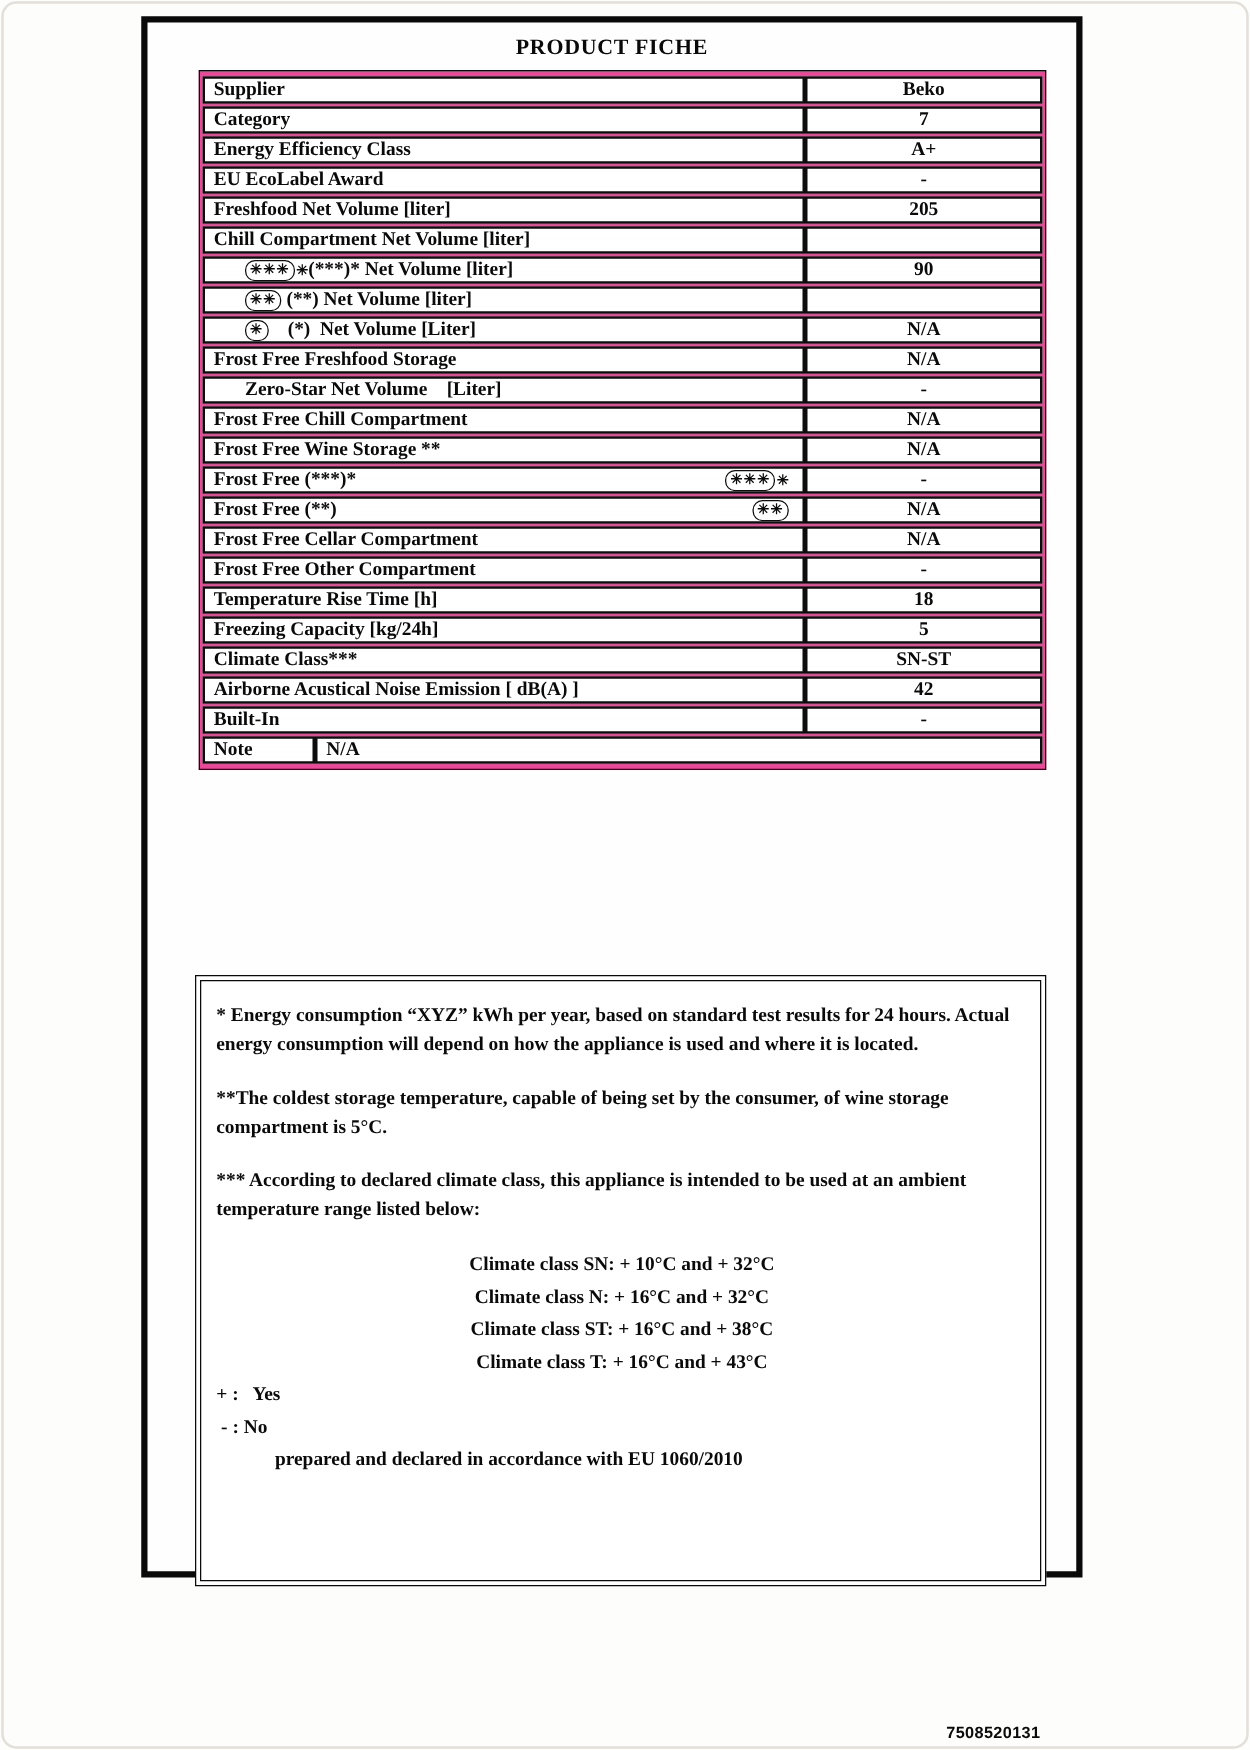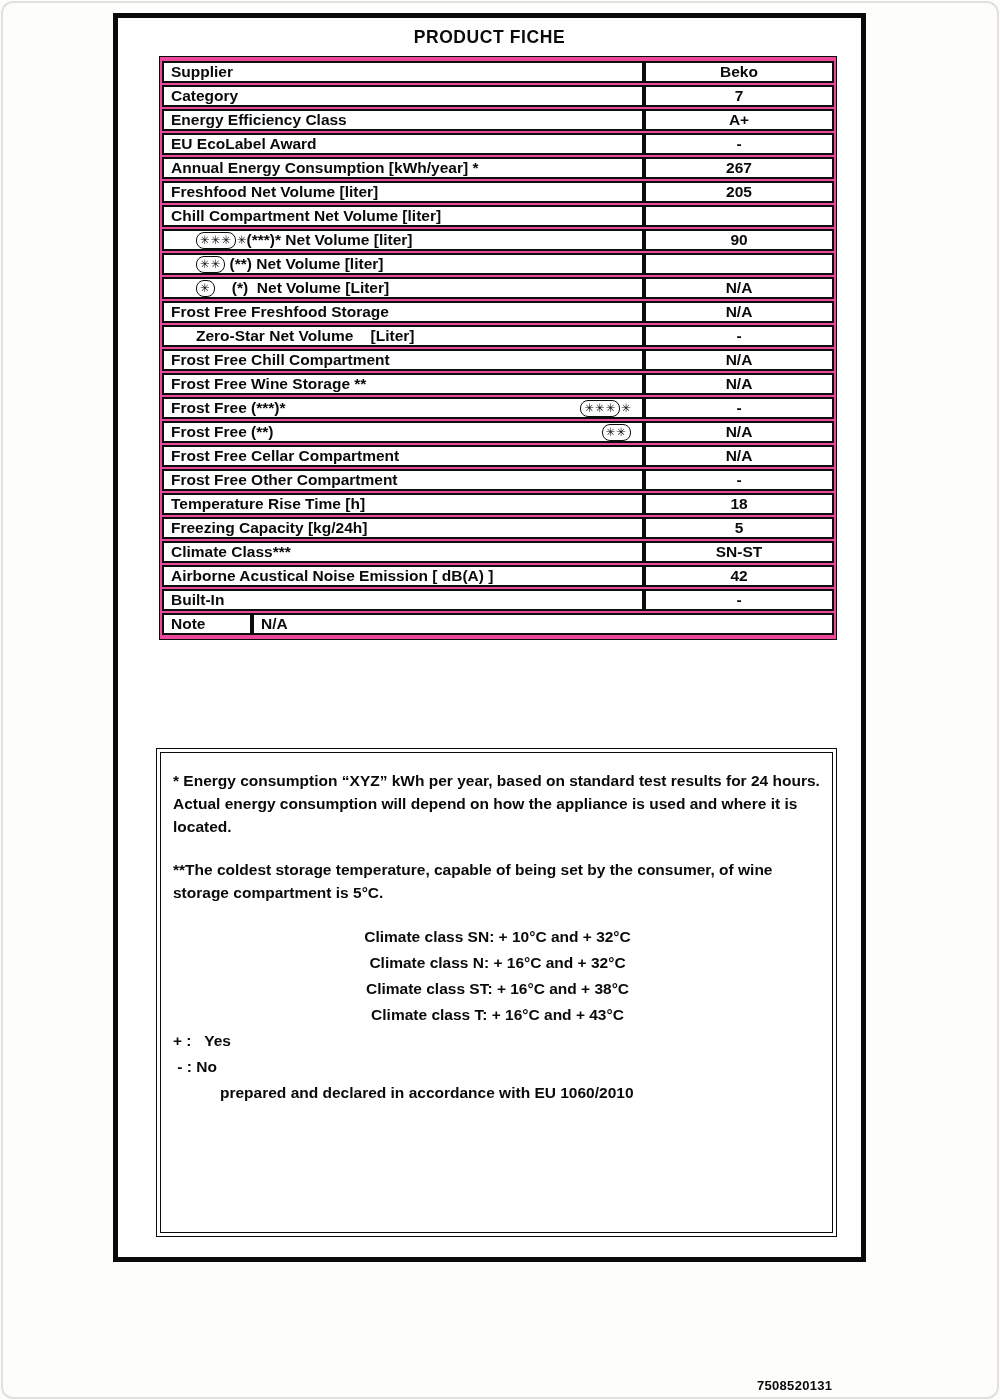--- a/index.html
+++ b/index.html
@@ -17,20 +17,21 @@
     border: 2px solid #e3e0da;
     border-radius: 12px;
     pointer-events: none;
   }
   .page {
     position: absolute;
     left: 113px; top: 13px;
     width: 753px; height: 1249px;
     border: 5px solid #0a0a0a;
     background: #fefefe;
+    font-family: Liberation Serif, serif;
   }
   .page-title {
     position: absolute;
     left: 0; top: 9px; width: 100%;
     text-align: center;
     font-size: 17.5px;
     letter-spacing: 0.6px;
   }
   
   .tbl-outer {
@@ -72,21 +73,21 @@
     padding: 0 3px;
     font-size: 11.5px;
     line-height: 15px;
     letter-spacing: 1px;
   }
   .starout { font-size: 11.5px; margin-left: 1px; }
   .sym-right { margin-right: 4px; }
   
   .fnbox {
     position: absolute;
-    left: 38px; top: 730px;
+    left: 38px; top: 762px;
     width: 681px; height: 489px;
     border: 1.5px solid #0a0a0a;
     padding: 3px;
     background: #fff;
   }
   .fn-inner {
     border: 1.5px solid #0a0a0a;
     width: 100%; height: 100%;
     padding: 16px 10px 0 12px;
     font-size: 15.5px;
@@ -130,24 +131,20 @@
           </tr>
           <tr>
             <td class="lbl" colspan="2"><span class="lblwrap"><span class="lbl-text">Energy Efficiency Class</span></span></td>
             <td class="val">A+</td>
           </tr>
           <tr>
             <td class="lbl" colspan="2"><span class="lblwrap"><span class="lbl-text">EU EcoLabel Award</span></span></td>
             <td class="val">-</td>
           </tr>
           <tr>
-            <td class="lbl" colspan="2"><span class="lblwrap"><span class="lbl-text">Annual Energy Consumption [kWh/year] *</span></span></td>
-            <td class="val">267</td>
-          </tr>
-          <tr>
             <td class="lbl" colspan="2"><span class="lblwrap"><span class="lbl-text">Freshfood Net Volume [liter]</span></span></td>
             <td class="val">205</td>
           </tr>
           <tr>
             <td class="lbl" colspan="2"><span class="lblwrap"><span class="lbl-text">Chill Compartment Net Volume [liter]</span></span></td>
             <td class="val"></td>
           </tr>
           <tr>
             <td class="lbl indent" colspan="2"><span class="lblwrap"><span class="starsym">
                   <span class="starbox">✳✳✳</span>
@@ -229,20 +226,21 @@
             <td class="note-val" colspan="2">N/A</td>
           </tr>
         </tbody>
     </table>
   </div>
 
   <div class="fnbox">
     <div class="fn-inner">
       <p>* Energy consumption “XYZ” kWh per year, based on standard test results for 24 hours. Actual energy consumption will depend on how the appliance is used and where it is located.</p>
       <p>**The coldest storage temperature, capable of being set by the consumer, of wine storage compartment is 5°C.</p>
+      <p>*** According to declared climate class, this appliance is intended to be used at an ambient temperature range listed below:</p>
       <div id="climate-lines">
           <div class="climate-line">Climate class SN: + 10°C and + 32°C</div>
           <div class="climate-line">Climate class N: + 16°C and + 32°C</div>
           <div class="climate-line">Climate class ST: + 16°C and + 38°C</div>
           <div class="climate-line">Climate class T: + 16°C and + 43°C</div>
         </div>
       <div id="legend-lines">
           <div class="legend-line">+ :   Yes</div>
           <div class="legend-line"> - : No</div>
         </div>

